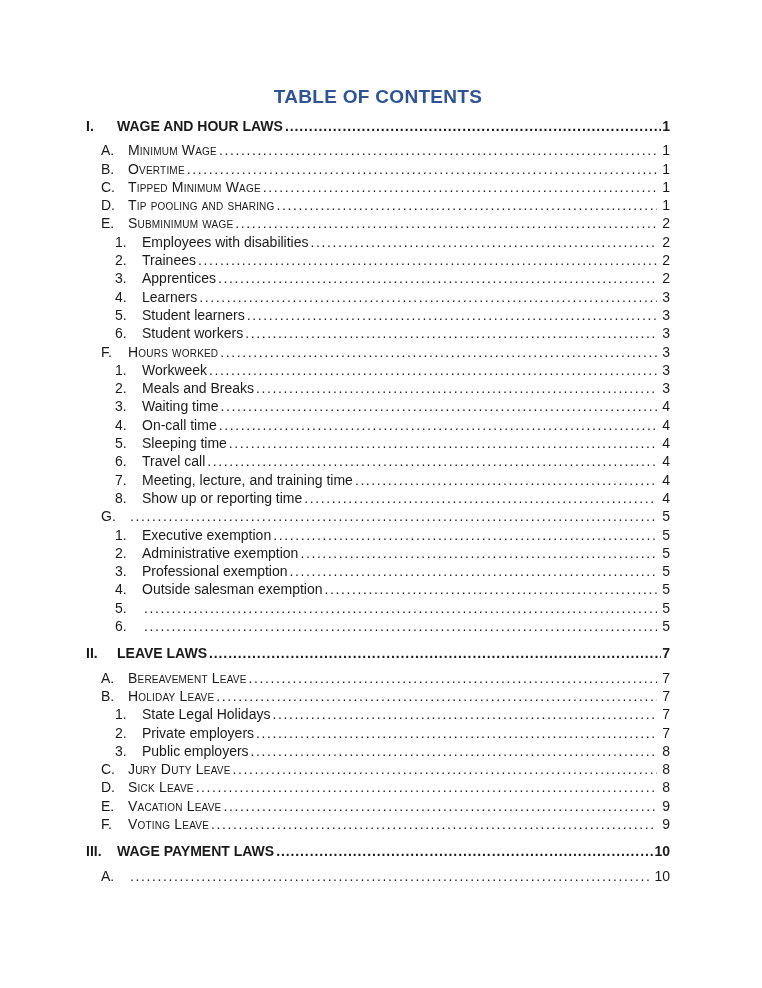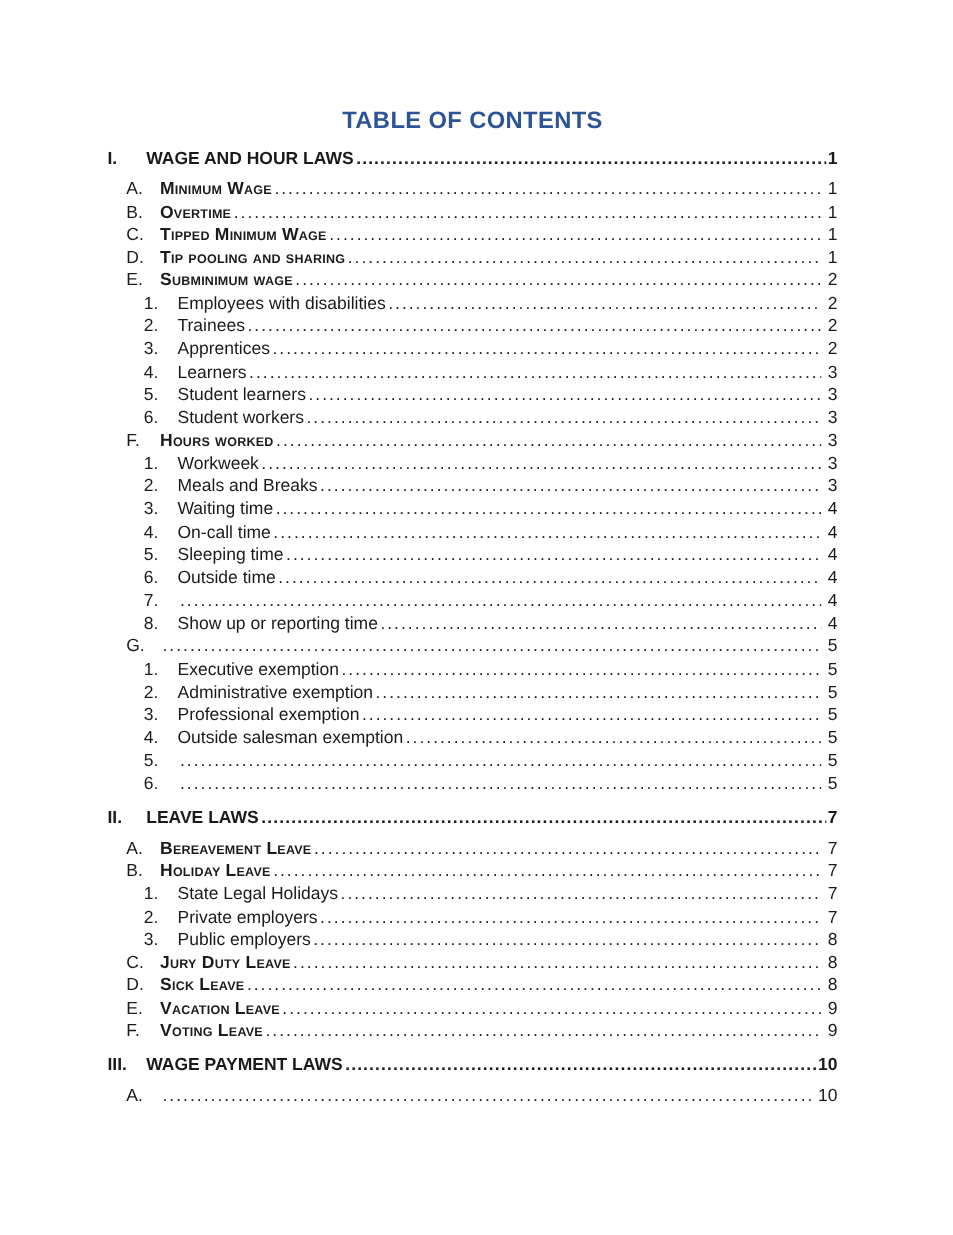--- a/index.html
+++ b/index.html
@@ -66,21 +66,21 @@
     font-weight: 700;
     margin-top: 9px;
     margin-bottom: 6px;
   }
   .level-1 .marker { width: 31px; }
   .level-1 .leader::before { letter-spacing: 0.9px; }
   .level-1 .page-num { padding-left: 1px; }
   
   .level-2 { margin-left: 15px; }
   .level-2 .marker { width: 27px; }
-  .level-2 .label { font-variant: small-caps; letter-spacing: 0.2px; font-weight: bold; }
+  .level-2 .label { font-variant: small-caps; letter-spacing: 0.2px; }
   
   .level-3 { margin-left: 29px; }
   .level-3 .marker { width: 27px; }
 </style>
 </head>
 <body>
 
 <main class="page">
   <h1 class="toc-title" style="color: rgb(47, 84, 150);">TABLE OF CONTENTS</h1>
   <div class="toc">
@@ -187,26 +187,27 @@
     <span class="page-num">4</span>
   </div>
       <div class="row level-3">
     <span class="marker">5.</span>
     <span class="label">Sleeping time</span>
     <span class="leader"></span>
     <span class="page-num">4</span>
   </div>
       <div class="row level-3">
     <span class="marker">6.</span>
-    <span class="label">Outside time</span>
+    <span class="label">Travel call</span>
     <span class="leader"></span>
     <span class="page-num">4</span>
   </div>
       <div class="row level-3">
     <span class="marker">7.</span>
+    <span class="label">Meeting, lecture, and training time</span>
     <span class="leader"></span>
     <span class="page-num">4</span>
   </div>
       <div class="row level-3">
     <span class="marker">8.</span>
     <span class="label">Show up or reporting time</span>
     <span class="leader"></span>
     <span class="page-num">4</span>
   </div>
       <div class="row level-2">

